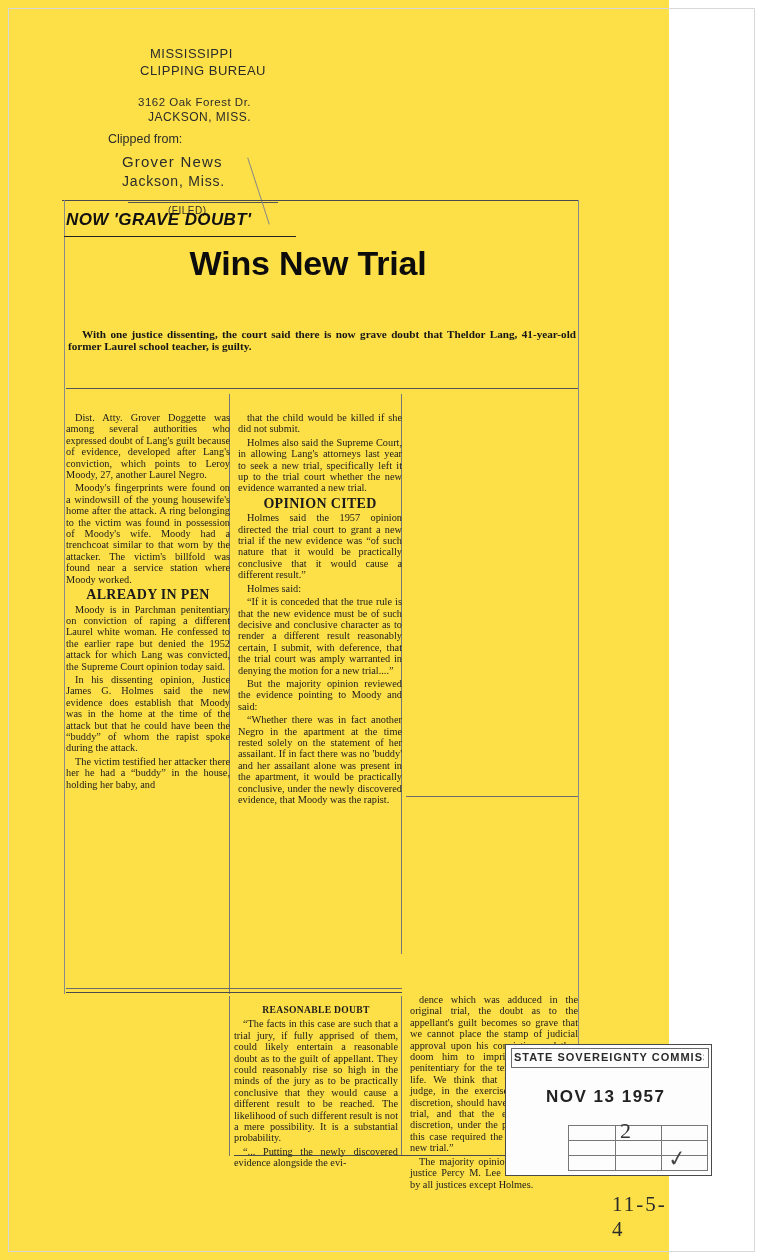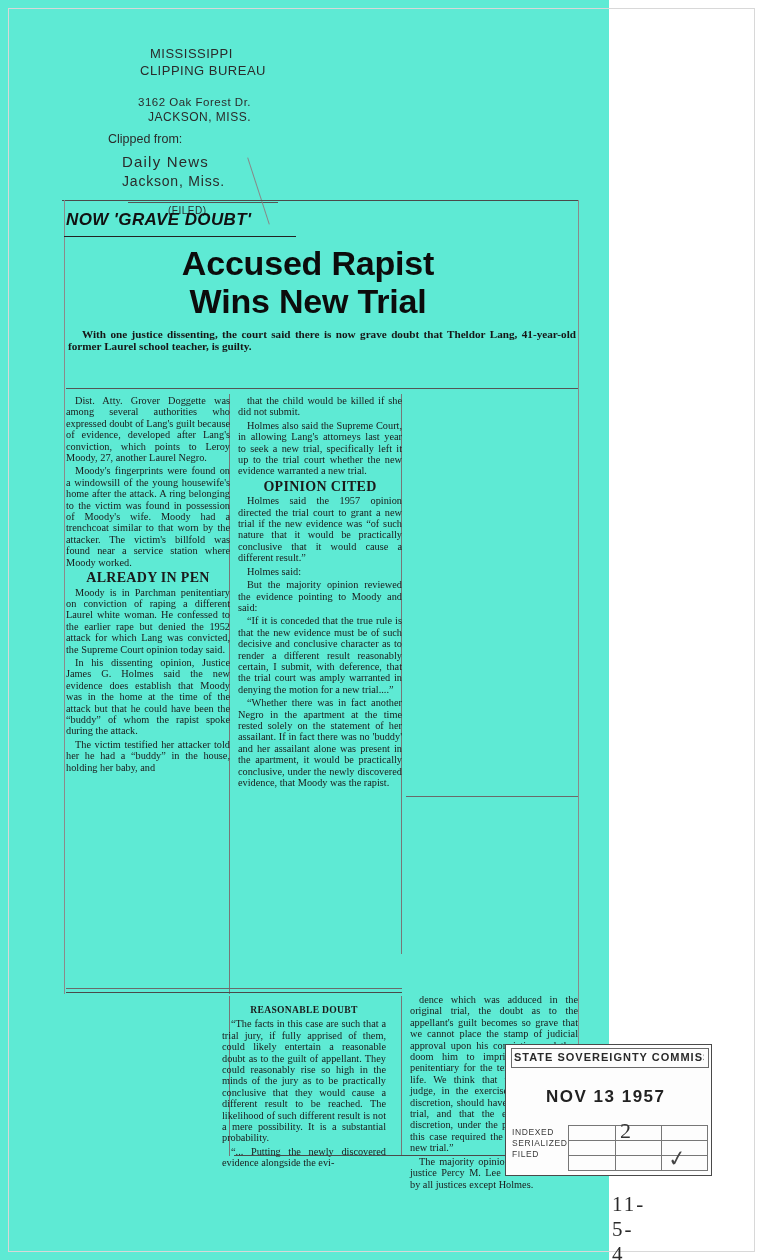--- a/index.html
+++ b/index.html
@@ -12,23 +12,23 @@
     height: 1260px;
     position: relative;
     font-family: "Liberation Serif", serif;
     color: #111;
     overflow: hidden;
   }
 
   .page {
     position: absolute;
     left: 0; top: 0;
-    width: 609px;
+    width: 669px;
     height: 1260px;
-    background: #5eead4;
+    background: #fde047;
   }
 
   
   .bureau {
     position: absolute;
     left: 108px;
     top: 46px;
     width: 260px;
     font-family: "Liberation Sans", sans-serif;
     color: #2b2b2b;
@@ -148,21 +148,21 @@
 
   
   .cols {
     position: absolute;
     top: 194px;
     left: 4px;
     width: 516px;
   }
   .col {
     position: absolute;
-    top: 1px;
+    top: 18px;
     font-size: 10.3px;
     line-height: 11.4px;
     text-align: justify;
     color: #1a1a1a;
   }
   .col p { margin: 0 0 2px 0; text-indent: 9px; }
   .col .sub {
     text-align: center;
     font-weight: bold;
     text-indent: 0;
@@ -202,21 +202,21 @@
     position: absolute; left: 2px; top: 0px; width: 1px; height: 794px;
     background: #8a8a8a;
   }
   .clip-right-edge {
     position: absolute; left: 516px; top: 0px; width: 1px; height: 956px;
     background: #8a8a8a;
   }
 
   .col2b {
     position: absolute;
-    left: 160px;
+    left: 172px;
     top: 800px;
     width: 164px;
     font-size: 10.3px;
     line-height: 11.4px;
     text-align: justify;
     color: #1a1a1a;
   }
   .col2b p { margin: 0 0 2px 0; text-indent: 9px; }
   .col2b .sub {
     text-align: center; font-weight: bold; text-indent: 0;
@@ -323,38 +323,37 @@
 <div class="page">
 
   <div class="page-border"></div>
 
   <div class="bureau">
     <div class="ln l1">MISSISSIPPI</div>
     <div class="ln l2">CLIPPING BUREAU</div>
     <div class="ln l3">3162 Oak Forest Dr.</div>
     <div class="ln l4">JACKSON, MISS.</div>
     <div class="clipped">Clipped from:</div>
-    <div class="paper">Daily News</div>
+    <div class="paper">Grover News</div>
     <div class="city">Jackson, Miss.</div>
     <div class="rule"></div>
     <div class="dateline">(FILED)</div>
     <div class="slash"></div>
   </div>
 
   <div class="clip">
 
     <div class="clip-topline"></div>
     <div class="clip-left-edge"></div>
     <div class="clip-right-edge"></div>
 
     <div class="kicker">NOW 'GRAVE DOUBT'</div>
     <div class="kicker-rule"></div>
 
     <div class="headline">
-      <div>Accused Rapist</div>
       <div>Wins New Trial</div>
     </div>
 
     <div class="lead">
       <p>With one justice dissenting, the court said there is now grave doubt that Theldor Lang, 41-year-old former Laurel school teacher, is guilty.</p>
     </div>
     <div class="lead-rule"></div>
 
     <div class="col-div d1"></div>
     <div class="col-div d2"></div>
@@ -362,31 +361,31 @@
     <div class="col-div d3"></div>
 
     <div class="cols">
 
       <div class="col col1">
         <p>Dist. Atty. Grover Doggette was among several authorities who expressed doubt of Lang's guilt because of evidence, developed after Lang's conviction, which points to Leroy Moody, 27, another Laurel Negro.</p>
         <p>Moody's fingerprints were found on a windowsill of the young housewife's home after the attack. A ring belonging to the victim was found in possession of Moody's wife. Moody had a trenchcoat similar to that worn by the attacker. The victim's billfold was found near a service station where Moody worked.</p>
         <div class="sub">ALREADY IN PEN</div>
         <p>Moody is in Parchman penitentiary on conviction of raping a different Laurel white woman. He confessed to the earlier rape but denied the 1952 attack for which Lang was convicted, the Supreme Court opinion today said.</p>
         <p>In his dissenting opinion, Justice James G. Holmes said the new evidence does establish that Moody was in the home at the time of the attack but that he could have been the “buddy” of whom the rapist spoke during the attack.</p>
-        <p>The victim testified her attacker told her he had a “buddy” in the house, holding her baby, and</p>
+        <p>The victim testified her attacker there her he had a “buddy” in the house, holding her baby, and</p>
       </div>
 
       <div class="col col2">
         <p>that the child would be killed if she did not submit.</p>
         <p>Holmes also said the Supreme Court, in allowing Lang's attorneys last year to seek a new trial, specifically left it up to the trial court whether the new evidence warranted a new trial.</p>
         <div class="sub">OPINION CITED</div>
         <p>Holmes said the 1957 opinion directed the trial court to grant a new trial if the new evidence was “of such nature that it would be practically conclusive that it would cause a different result.”</p>
         <p>Holmes said:</p>
+        <p>“If it is conceded that the true rule is that the new evidence must be of such decisive and conclusive character as to render a different result reasonably certain, I submit, with deference, that the trial court was amply warranted in denying the motion for a new trial....”</p>
         <p>But the majority opinion reviewed the evidence pointing to Moody and said:</p>
-        <p>“If it is conceded that the true rule is that the new evidence must be of such decisive and conclusive character as to render a different result reasonably certain, I submit, with deference, that the trial court was amply warranted in denying the motion for a new trial....”</p>
         <p>“Whether there was in fact another Negro in the apartment at the time rested solely on the statement of her assailant. If in fact there was no 'buddy' and her assailant alone was present in the apartment, it would be practically conclusive, under the newly discovered evidence, that Moody was the rapist.</p>
       </div>
 
       <div class="col col3">
         <p>dence which was adduced in the original trial, the doubt as to the appellant's guilt becomes so grave that we cannot place the stamp of judicial approval upon his conviction and thus doom him to imprisonment in the penitentiary for the term of his natural life. We think that the learned trial judge, in the exercise of his judicial discretion, should have granted the new trial, and that the exercise of such discretion, under the particular facts of this case required the granting of such new trial.”</p>
         <p>The majority opinion was written by justice Percy M. Lee and concurred in by all justices except Holmes.</p>
       </div>
 
     </div>
 
@@ -400,25 +399,20 @@
     <div class="frag-rule-b"></div>
     <div class="clip-bottom-1"></div>
     <div class="clip-bottom-2"></div>
 
   </div>
 
   <div class="stamp">
     <div class="stamp-title-box"></div>
     <div class="stamp-title">STATE SOVEREIGNTY COMMISSION</div>
     <div class="stamp-date">NOV 13 1957</div>
-    <div class="stamp-rows">
-      <div>INDEXED</div>
-      <div>SERIALIZED</div>
-      <div>FILED</div>
-    </div>
     <div class="stamp-grid">
       <div class="h" style="top:14px"></div>
       <div class="h" style="top:29px"></div>
       <div class="v" style="left:46px"></div>
       <div class="v" style="left:92px"></div>
     </div>
   </div>
   <div class="stamp-num">2</div>
   <div class="stamp-check">✓</div>
 

